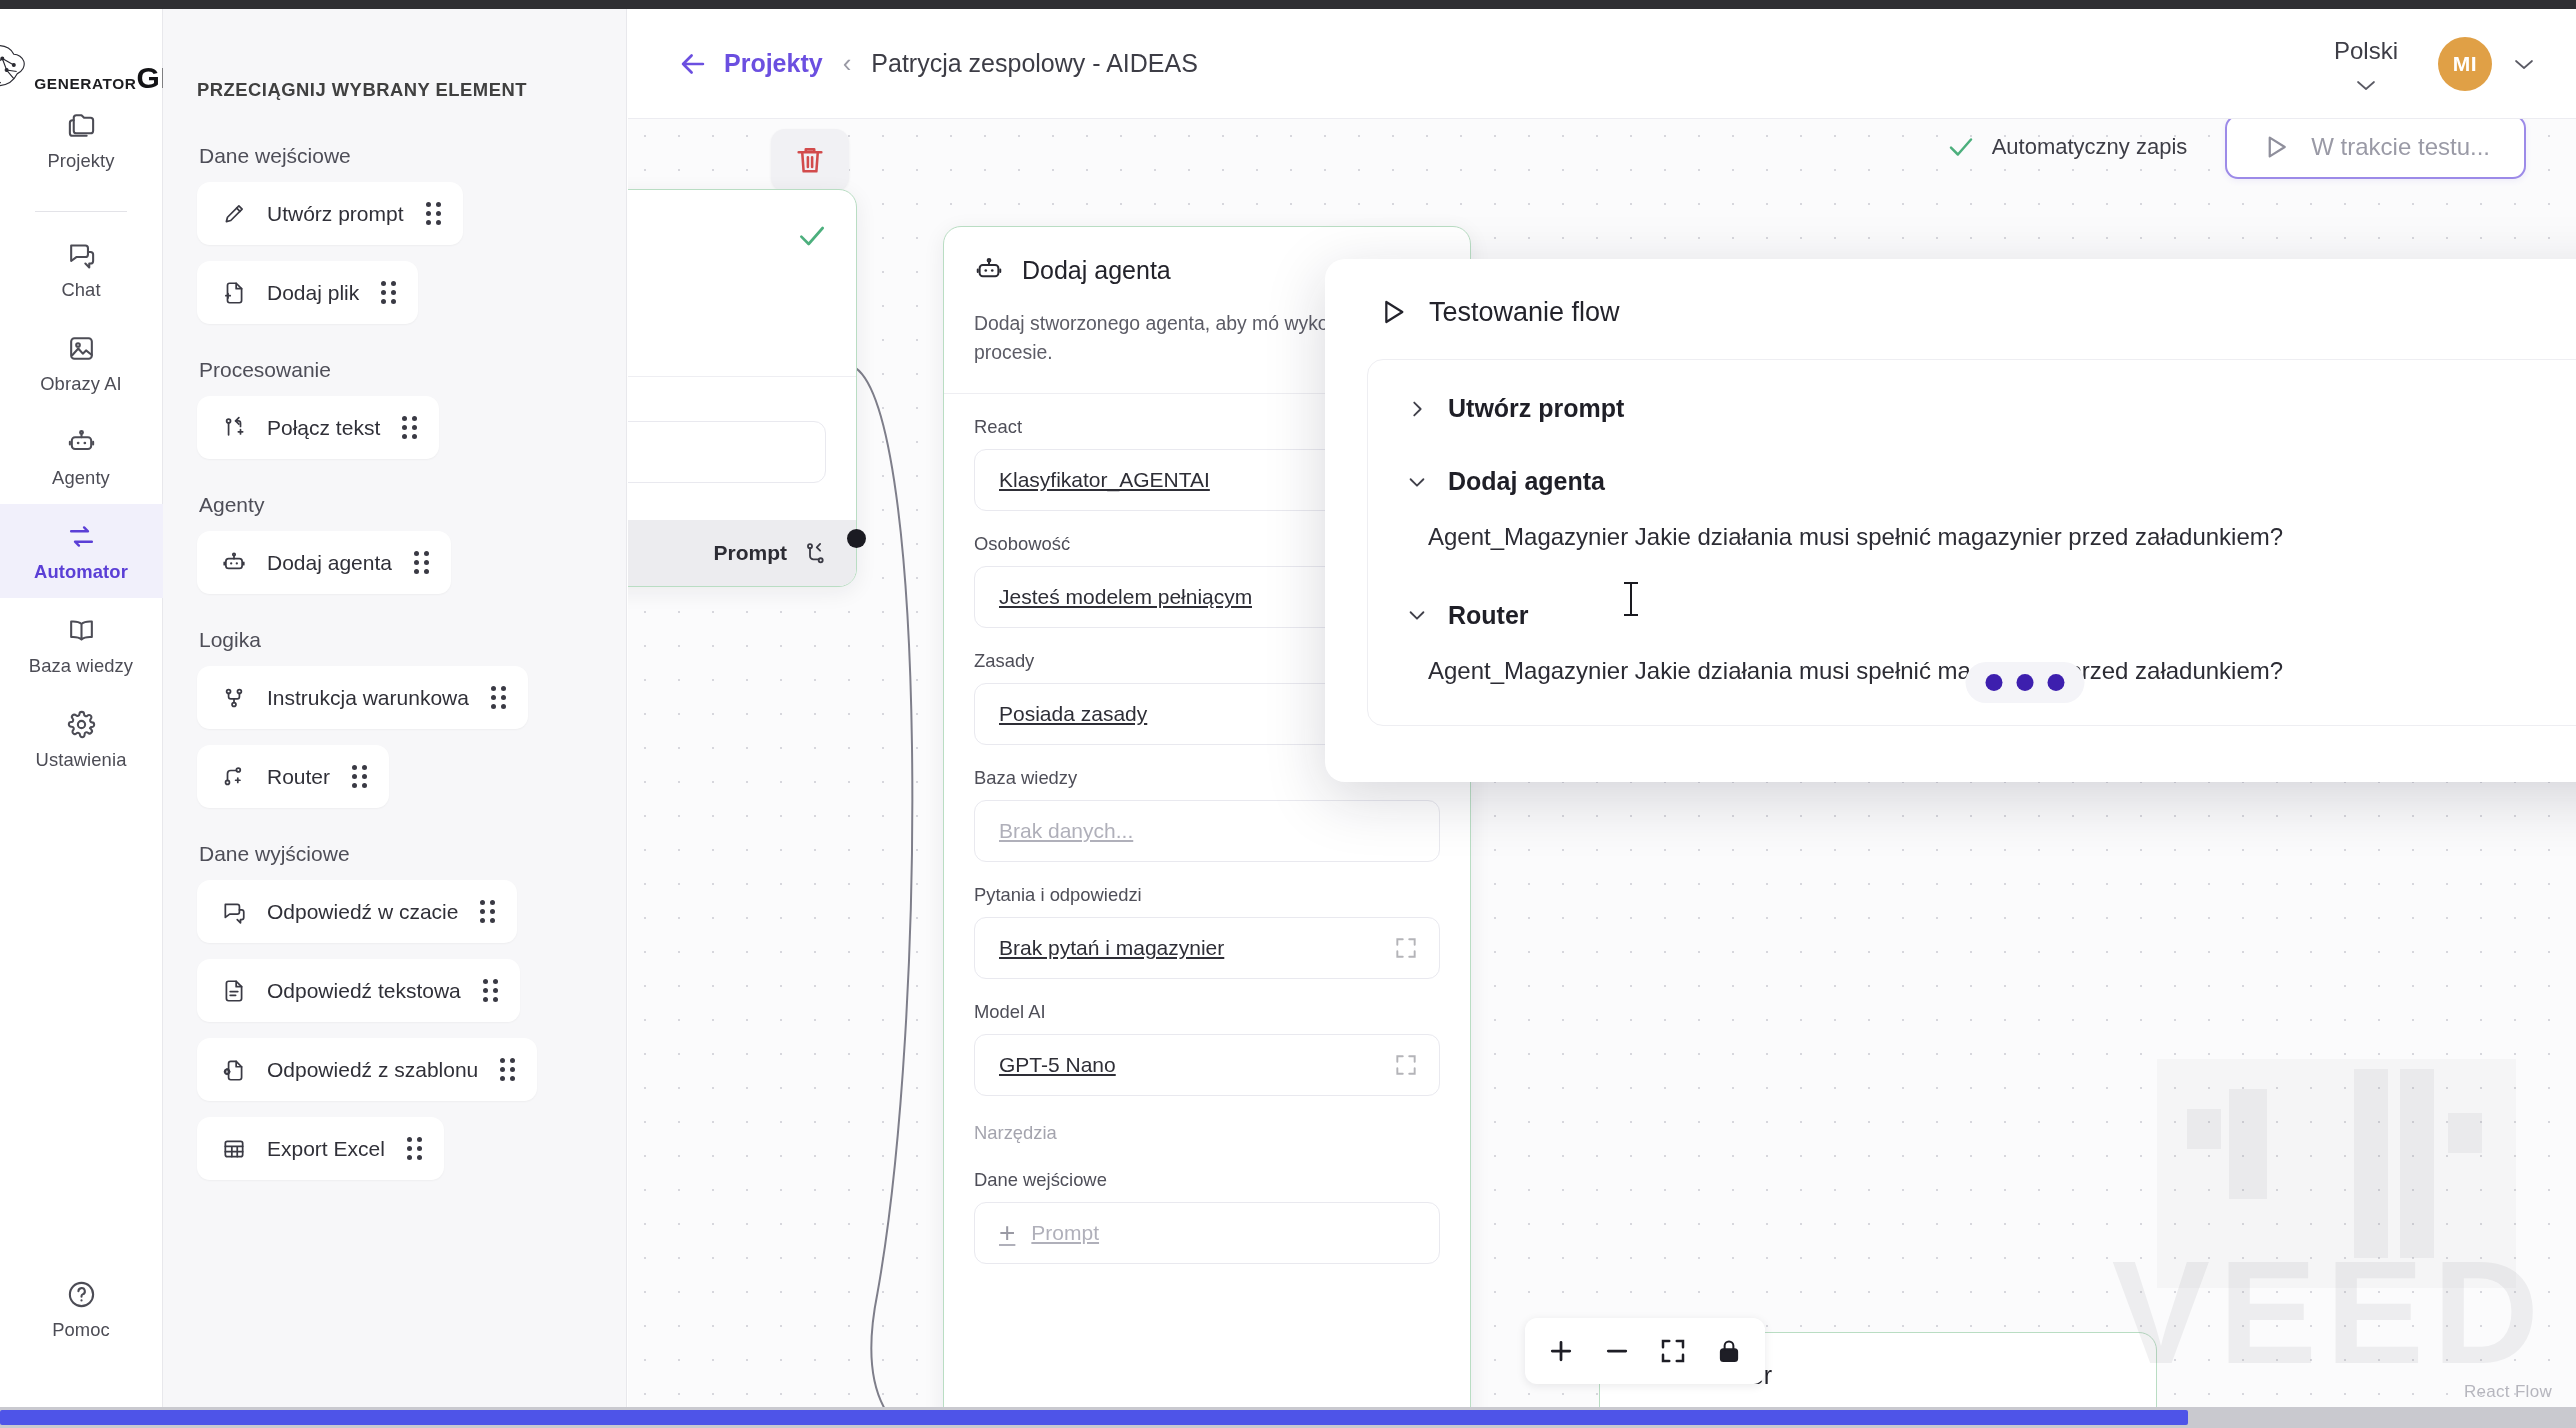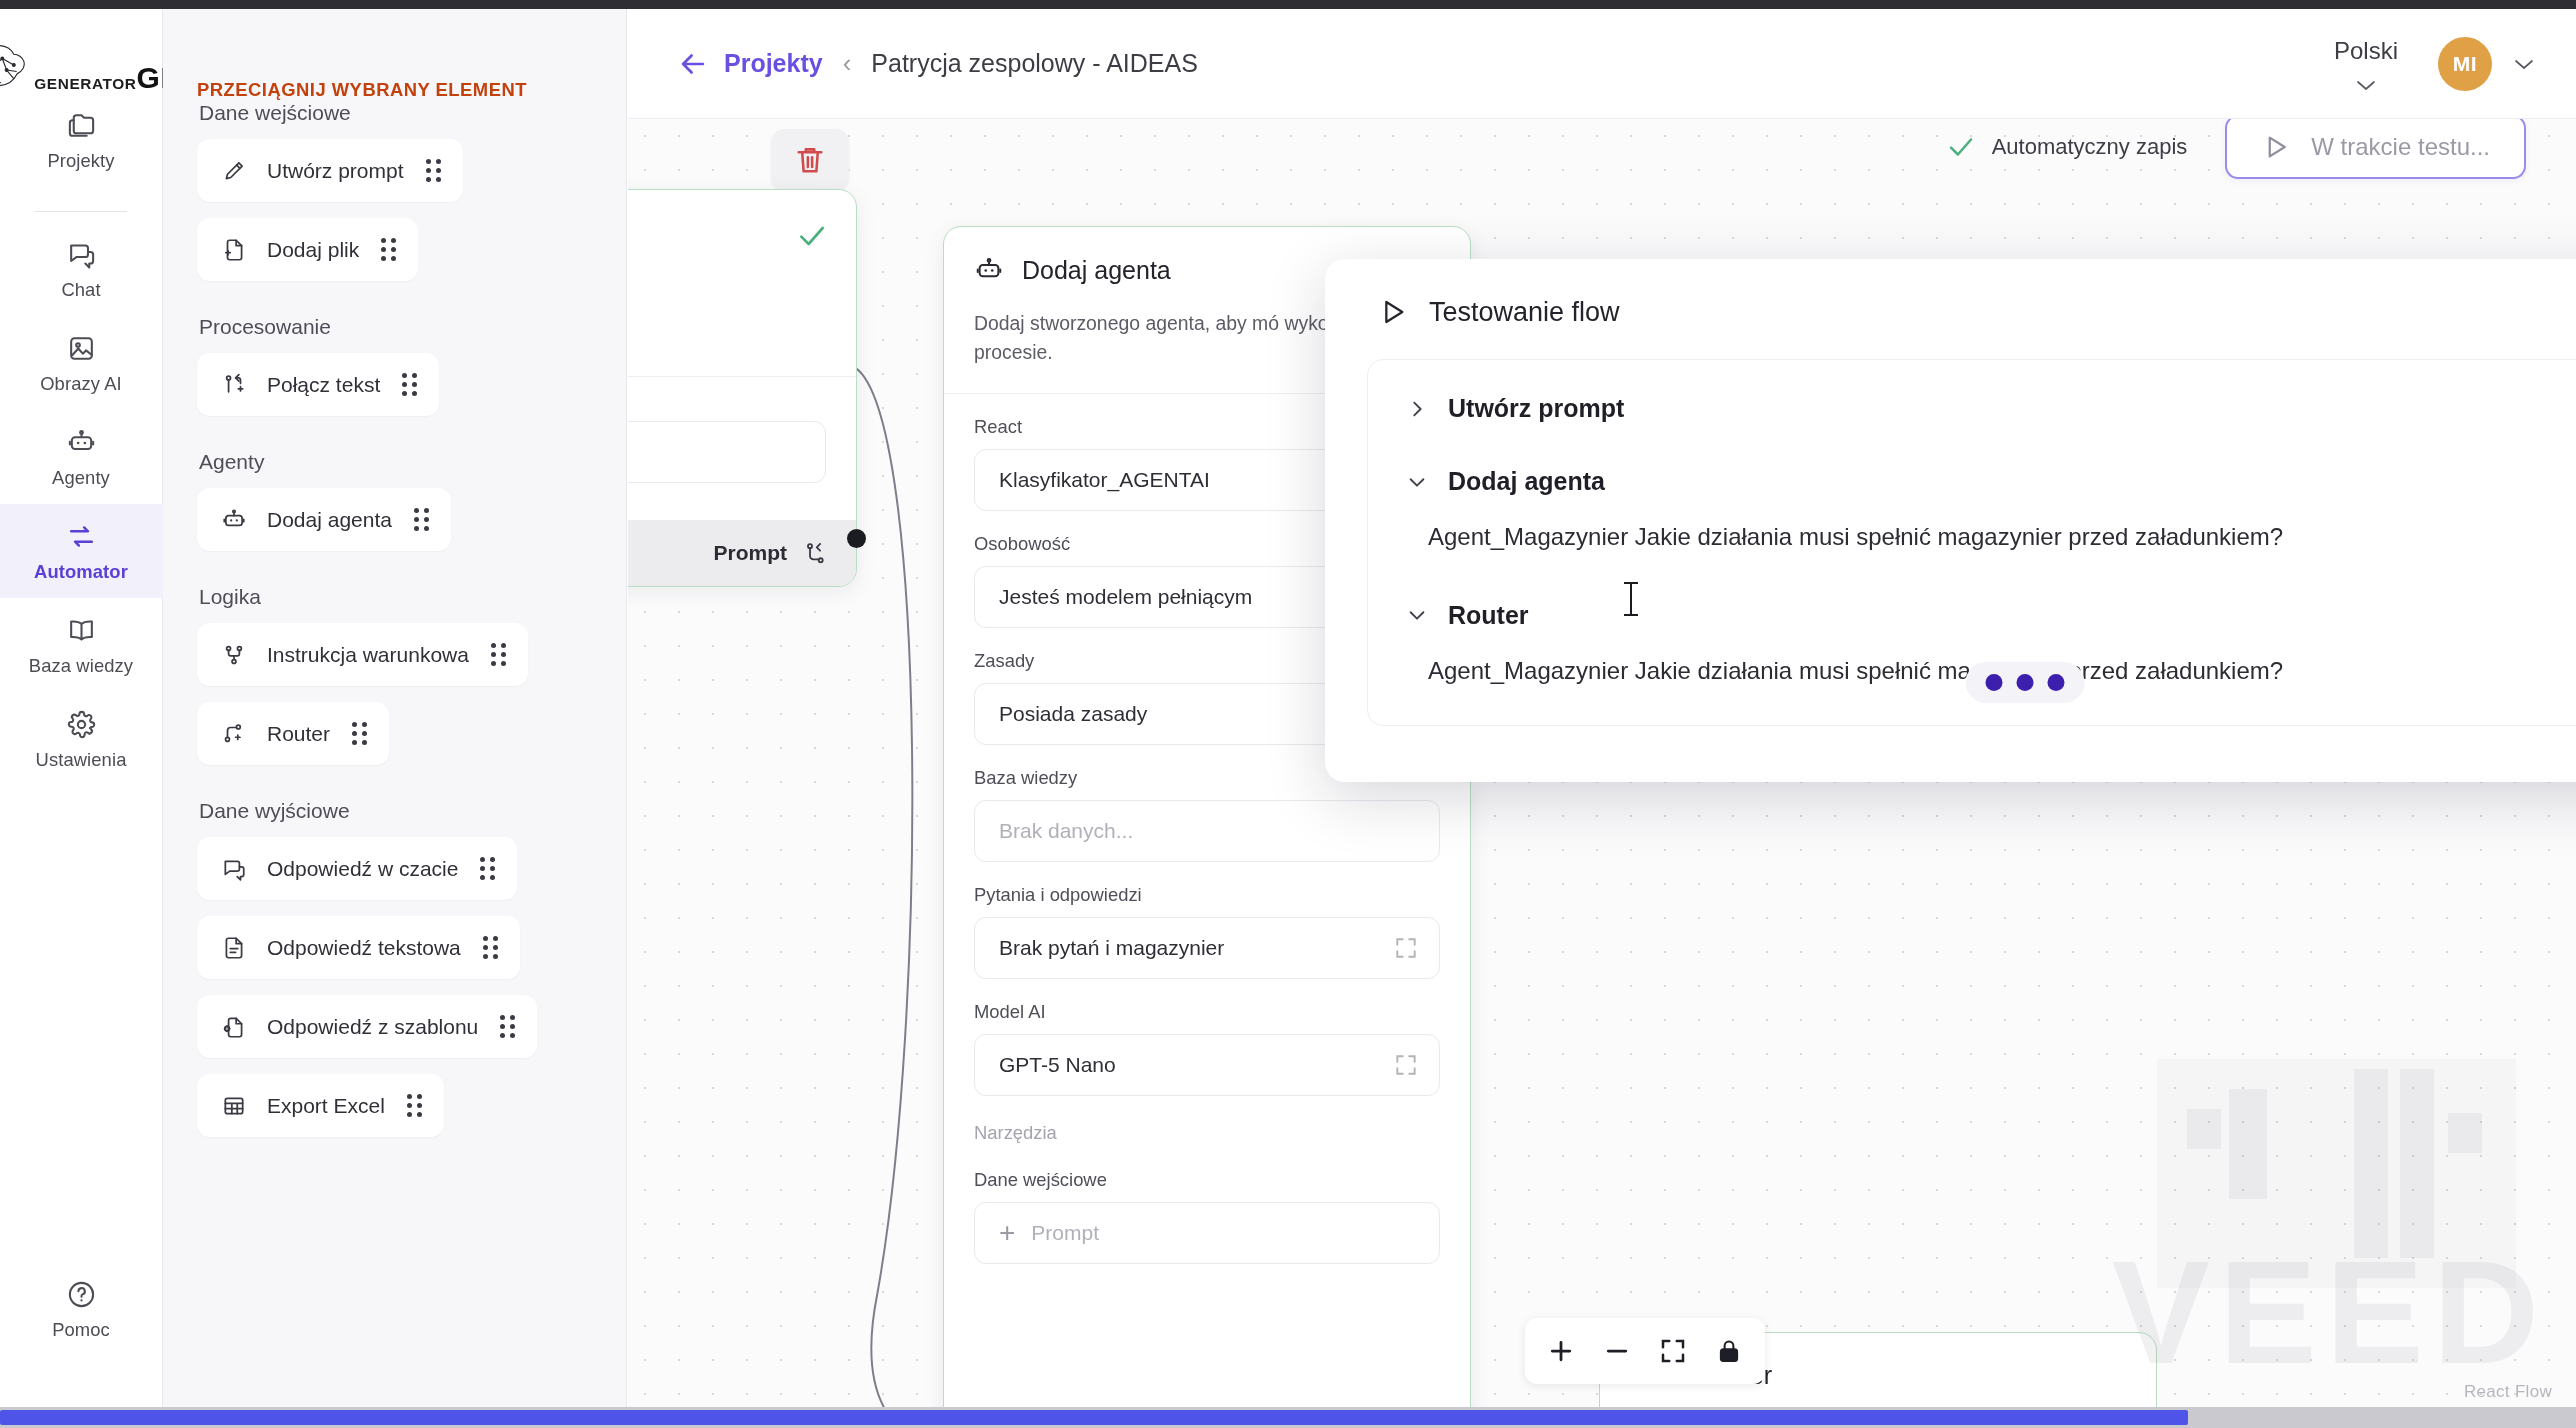--- a/index.html
+++ b/index.html
@@ -36,21 +36,22 @@
   .rail-spacer { flex:1; }
   .rail-bottom { margin-bottom:52px; }
 
   
   .palette {
     position:absolute; left:163px; top:9px; width:464px; height:1399px;
     background:#f7f7f9; border-right:1px solid #e8e8ec; padding:70px 34px 0 34px;
     overflow:hidden;
   }
   .palette-title {
-    font-size:18.4px; font-weight:700; letter-spacing:0.5px; color:#c2410c;
+    font-size:18.4px; font-weight:700; letter-spacing:0.5px; color:#404040;
+    margin-bottom:43px;
   }
   .pal-group { font-size:21px; color:#4e4e58; margin:0 0 14px 2px; }
   .pal-group.gap { margin-top:34px; }
   .pal-item {
     background:#fff; border-radius:13px; height:63px;
     display:flex; align-items:center; padding:0 22px 0 24px;
     margin-bottom:16px; width:fit-content; min-width:159px; cursor:grab;
     box-shadow:0 1px 2px rgba(16,16,30,.04);
   }
   .pal-item svg { width:26px; height:26px; flex:none; }
@@ -104,21 +105,21 @@
   .node-head svg { width:30px; height:30px; flex:none; }
   .node-title { font-size:25px; color:#23232b; margin-left:18px; }
   .node-check { margin-left:auto; }
   .node-desc { font-size:19.4px; color:#5c5c66; line-height:1.5; padding:22px 30px 0 30px; }
   .node-div { height:1px; background:#eeeef2; margin:26px 0 0; }
   .fld { padding:22px 30px 0 30px; }
   .fld-label { font-size:18.4px; color:#4e4e58; margin-bottom:11px; }
   .fld-box {
     border:1px solid #e9e9ef; border-radius:12px; min-height:62px;
     display:flex; align-items:center; padding:0 20px 0 24px;
-    font-size:21px; color:#2e2e36; background:#fff;
+    font-size:21px; color:#2e2e36; background:#fff;text-decoration:underline;
   }
   .fld-box.ph { color:#b0b0ba; }
   .expand { margin-left:auto; width:26px; height:26px; flex:none; opacity:.45; }
 
   
   #node-prompt { left:-269px; top:70px; width:498px; height:398px; }
   #node-prompt .node-foot {
     position:absolute; left:0; right:0; bottom:0; height:66px; background:#ececef;
     border-radius:0 0 17px 17px; display:flex; align-items:center; justify-content:flex-end;
     padding-right:28px; gap:14px;

